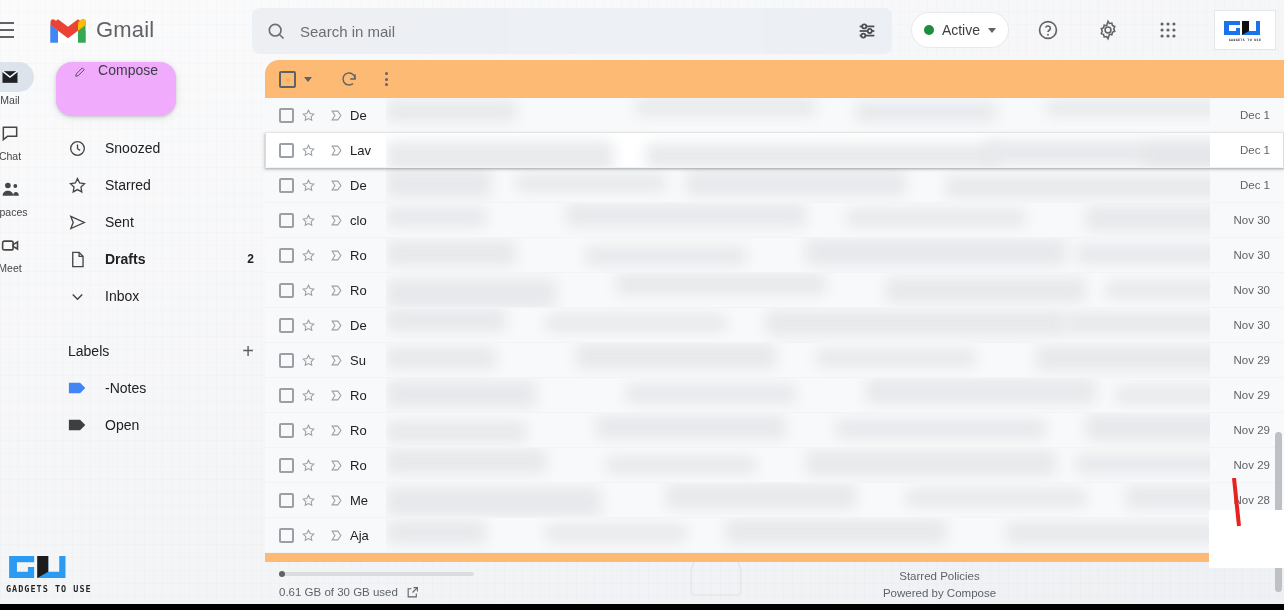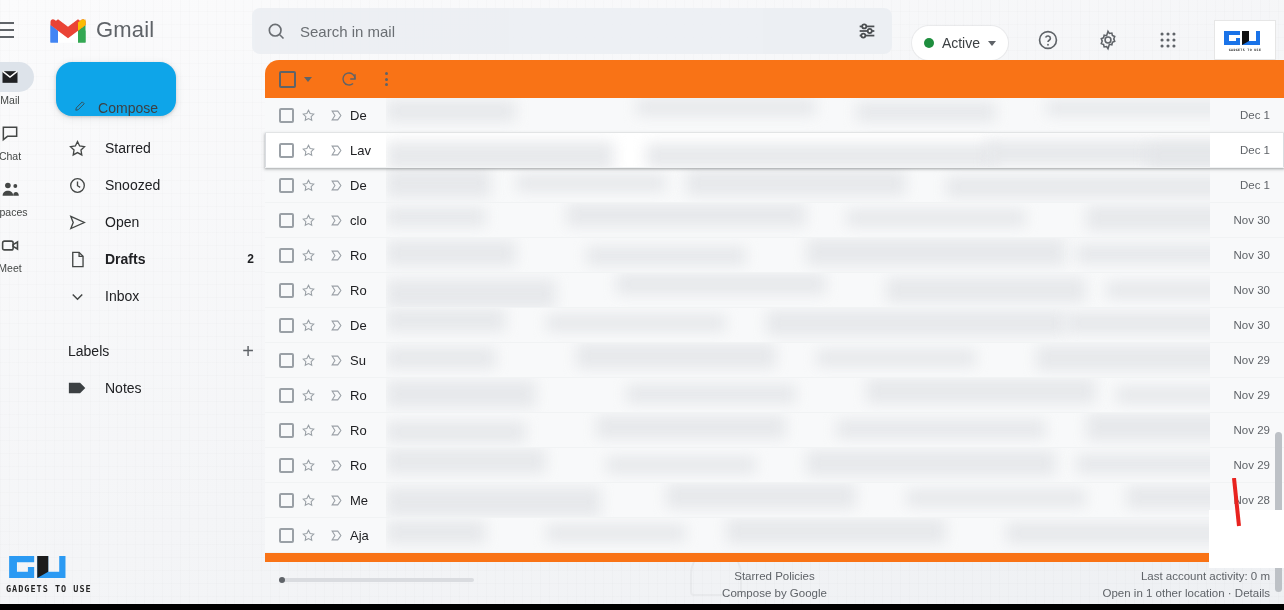--- a/index.html
+++ b/index.html
@@ -56,21 +56,21 @@
     position: absolute; left: 252px; top: 8px; width: 640px; height: 46px;
     background: #eceff3; border-radius: 8px;
     display: flex; align-items: center; padding: 0 14px; gap: 14px;
     opacity: .92;
   }
   .searchwrap .ph { color: #5f6368; font-size: 15px; flex: 1; }
   .tune { margin-left: auto; }
 
   .hdr-right {
     position: absolute; right: 8px; top: 0; height: 60px;
-    display: flex; align-items: flex-end; gap: 20px;
+    display: flex; align-items: center; gap: 20px;
   }
   .chip {
     display: flex; align-items: center; gap: 8px;
     height: 34px; padding: 0 12px; border-radius: 18px;
     background: #ffffff; box-shadow: 0 0 0 1px rgba(0,0,0,.05);
     font-size: 14px; color: #3c4043; cursor: pointer;
   }
   .dot { width: 10px; height: 10px; border-radius: 50%; background: #1e8e3e; }
   .caret { width: 0; height: 0; border-left: 4px solid transparent;
            border-right: 4px solid transparent; border-top: 5px solid #5f6368; }
@@ -94,23 +94,23 @@
   .rail-item { width: 56px; display: flex; flex-direction: column;
                align-items: center; gap: 2px; cursor: pointer; }
   .rail-ico { width: 48px; height: 30px; border-radius: 15px;
               display: flex; align-items: center; justify-content: center; }
   .rail-ico.active { background: #dde3ea; }
   .rail-lab { font-size: 10.5px; color: #444746; }
 
   
   .sidebar { position: absolute; left: 46px; top: 62px; width: 220px; }
   .compose {
-    display: flex; align-items: flex-end; gap: 12px;
+    display: flex; align-items: flex-start; gap: 12px;
     width: 120px; height: 54px; padding: 0 18px; margin: 0 0 16px 10px;
-    background: #0ea5e9; border-radius: 16px;
+    background: #f0abfc; border-radius: 16px;
     box-shadow: 0 1px 3px rgba(60,64,67,.22), 0 2px 8px rgba(60,64,67,.10);
     font-size: 14px; color: #3c4043; cursor: pointer;
   }
   .nav-item {
     display: flex; align-items: center; gap: 18px;
     height: 32px; padding: 0 12px 0 22px; margin-bottom: 5px;
     border-radius: 0 16px 16px 0; font-size: 14px; color: #202124;
     cursor: pointer;
   }
   .nav-item.sel { background: #dde3ea; font-weight: bold; }
@@ -118,21 +118,21 @@
   .nav-item .cnt { font-size: 12px; color: #202124; font-weight: bold; }
   .labels-hdr {
     display: flex; align-items: center; height: 34px;
     padding: 0 12px 0 22px; margin-top: 22px; margin-bottom: 4px;
   }
   .labels-hdr .t { flex: 1; font-size: 14px; color: #202124; }
   .plus { font-size: 20px; color: #5f6368; cursor: pointer; line-height: 1; }
 
   
   .list { position: absolute; left: 265px; top: 60px; right: 0; bottom: 48px;
-          background: #f97316; border-top-left-radius: 14px; }
+          background: #fdba74; border-top-left-radius: 14px; }
   .listbar { height: 38px; display: flex; align-items: center;
              gap: 6px; padding: 0 8px 0 14px; }
   .cb { width: 17px; height: 17px; border: 2px solid #5f6368; border-radius: 2px; }
   .mini-caret { width: 0; height: 0; border-left: 4px solid transparent;
                 border-right: 4px solid transparent; border-top: 5px solid #5f6368;
                 margin-left: 2px; cursor: pointer; }
   .kebab { width: 32px; height: 32px; display: flex; flex-direction: column;
            align-items: center; justify-content: center; gap: 2.5px; cursor: pointer; }
   .kebab i { width: 3px; height: 3px; border-radius: 50%; background: #5f6368; }
 
@@ -332,40 +332,40 @@
     <div class="compose">
       <svg width="20" height="20" viewBox="0 0 24 24" fill="none" stroke="#3c4043" stroke-width="1.7">
         <path d="M16.5 3.8l3.7 3.7L8.2 19.5l-4.6.9.9-4.6z"></path>
       </svg>
       <span>Compose</span>
     </div>
 
 
     <div class="nav-item">
       <svg width="19" height="19" viewBox="0 0 24 24" fill="none" stroke="#444746" stroke-width="1.7">
-        <path d="M12 3.2l2.7 5.6 6.1.9-4.4 4.3 1 6.1-5.4-2.9-5.4 2.9 1-6.1L3.2 9.7l6.1-.9z"></path>
-      </svg>
-      <span class="lbl">Starred</span>
+        <circle cx="12" cy="12" r="8.6"></circle>
+          <path d="M12 7v5.3l3.4 2"></path>
+      </svg>
+      <span class="lbl">Snoozed</span>
       <span class="cnt"></span>
     </div>
 
     <div class="nav-item">
       <svg width="19" height="19" viewBox="0 0 24 24" fill="none" stroke="#444746" stroke-width="1.7">
-        <circle cx="12" cy="12" r="8.6"></circle>
-          <path d="M12 7v5.3l3.4 2"></path>
-      </svg>
-      <span class="lbl">Snoozed</span>
+        <path d="M12 3.2l2.7 5.6 6.1.9-4.4 4.3 1 6.1-5.4-2.9-5.4 2.9 1-6.1L3.2 9.7l6.1-.9z"></path>
+      </svg>
+      <span class="lbl">Starred</span>
       <span class="cnt"></span>
     </div>
 
     <div class="nav-item">
       <svg width="19" height="19" viewBox="0 0 24 24" fill="none" stroke="#444746" stroke-width="1.7">
         <path d="M3.6 4.4l17 7.6-17 7.6 3-7.6z"></path>
       </svg>
-      <span class="lbl">Open</span>
+      <span class="lbl">Sent</span>
       <span class="cnt"></span>
     </div>
 
     <div class="nav-item" style="font-weight:bold;">
       <svg width="19" height="19" viewBox="0 0 24 24" fill="none" stroke="#444746" stroke-width="1.7">
         <path d="M6 3h8l5 5v13H6z"></path>
           <path d="M14 3v5h5"></path>
       </svg>
       <span class="lbl">Drafts</span>
       <span class="cnt">2</span>
@@ -377,26 +377,32 @@
       </svg>
       <span class="lbl">Inbox</span>
       <span class="cnt"></span>
     </div>
 
     <div class="labels-hdr">
       <span class="t">Labels</span>
       <span class="plus">+</span>
     </div>
 
+    <div class="nav-item">
+      <svg width="19" height="14" viewBox="0 0 22 14">
+        <path d="M1 1h13l6 6-6 6H1z" fill="#4285f4"></path>
+      </svg>
+      <span class="lbl">-Notes</span>
+    </div>
 
     <div class="nav-item">
       <svg width="19" height="14" viewBox="0 0 22 14">
         <path d="M1 1h13l6 6-6 6H1z" fill="#3c4043"></path>
       </svg>
-      <span class="lbl">Notes</span>
+      <span class="lbl">Open</span>
     </div>
   </div>
 
   <div class="list">
 
     <div class="listbar">
       <span class="cb"></span>
       <span class="mini-caret"></span>
       <div class="iconbtn" style="width:30px;height:30px;margin-left:16px;">
         <svg width="18" height="18" viewBox="0 0 24 24" fill="none" stroke="#5f6368" stroke-width="1.9">
@@ -687,28 +693,32 @@
         </div>
       </div>
     <div class="vscroll"></div>
   </div>
 
   <div class="footer">
     <div class="f-storage">
       <div class="bar">
           <i></i>
         </div>
+      <div class="txt">
+        <span>0.61 GB of 30 GB used</span>
+        <svg width="13" height="13" viewBox="0 0 24 24" fill="none" stroke="#5f6368" stroke-width="2">
+          <path d="M14 3h7v7"></path>
+            <path d="M21 3l-9 9"></path>
+            <path d="M19 14v6H4V5h6"></path>
+        </svg>
+      </div>
     </div>
     <div class="f-mid">
       <div class="lnk">Starred Policies</div>
-      <div>Compose by Google</div>
-    </div>
-    <div class="f-right">
-      <div>Last account activity: 0 m</div>
-      <div class="lnk">Open in 1 other location · Details</div>
+      <div>Powered by Compose</div>
     </div>
   </div>
 
 </div>
 
 <div class="white-box" style="left:1209px;top:510px;width:75px;height:58px;"></div>
 <svg class="redline" style="left:1215px;top:478px;width:40px;height:50px;" viewBox="0 0 40 50">
   <line x1="19" y1="0" x2="24" y2="48" stroke="#e8231f" stroke-width="4"></line>
 </svg>
 

